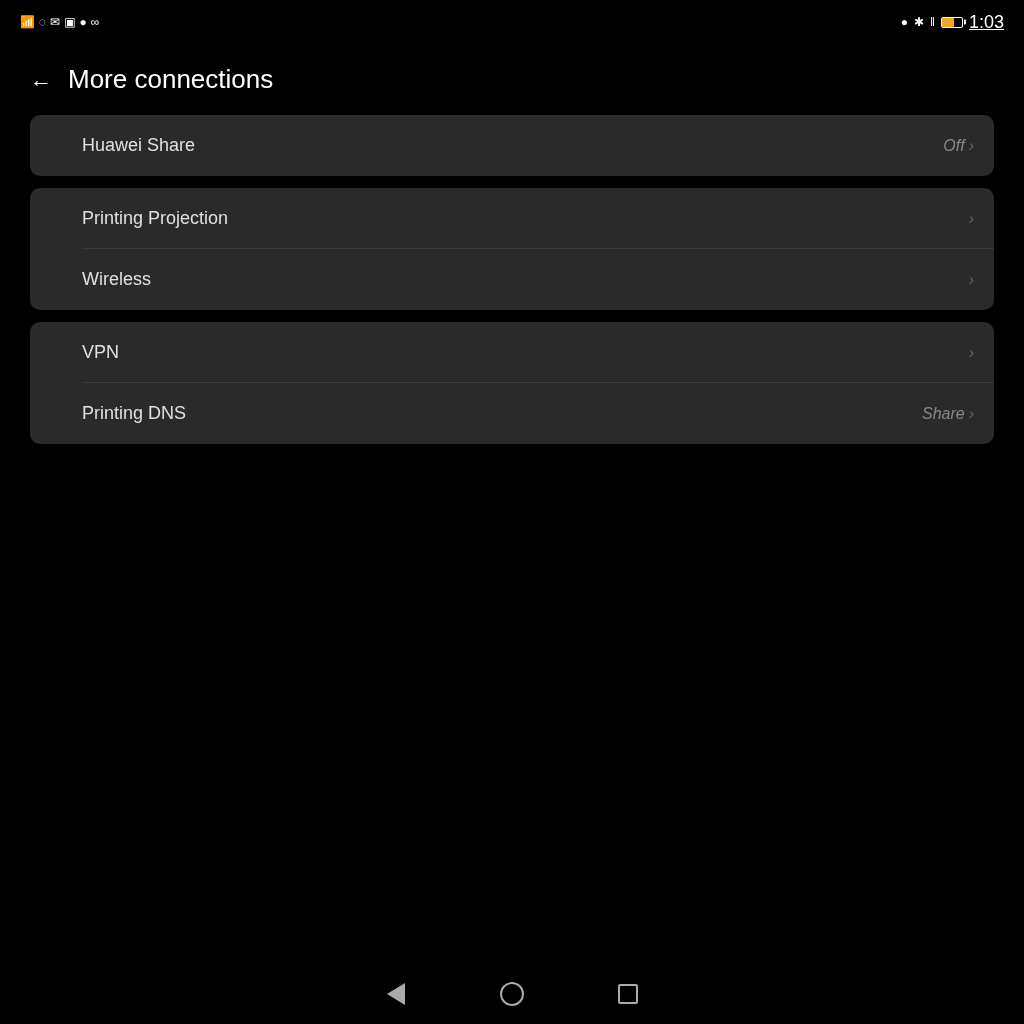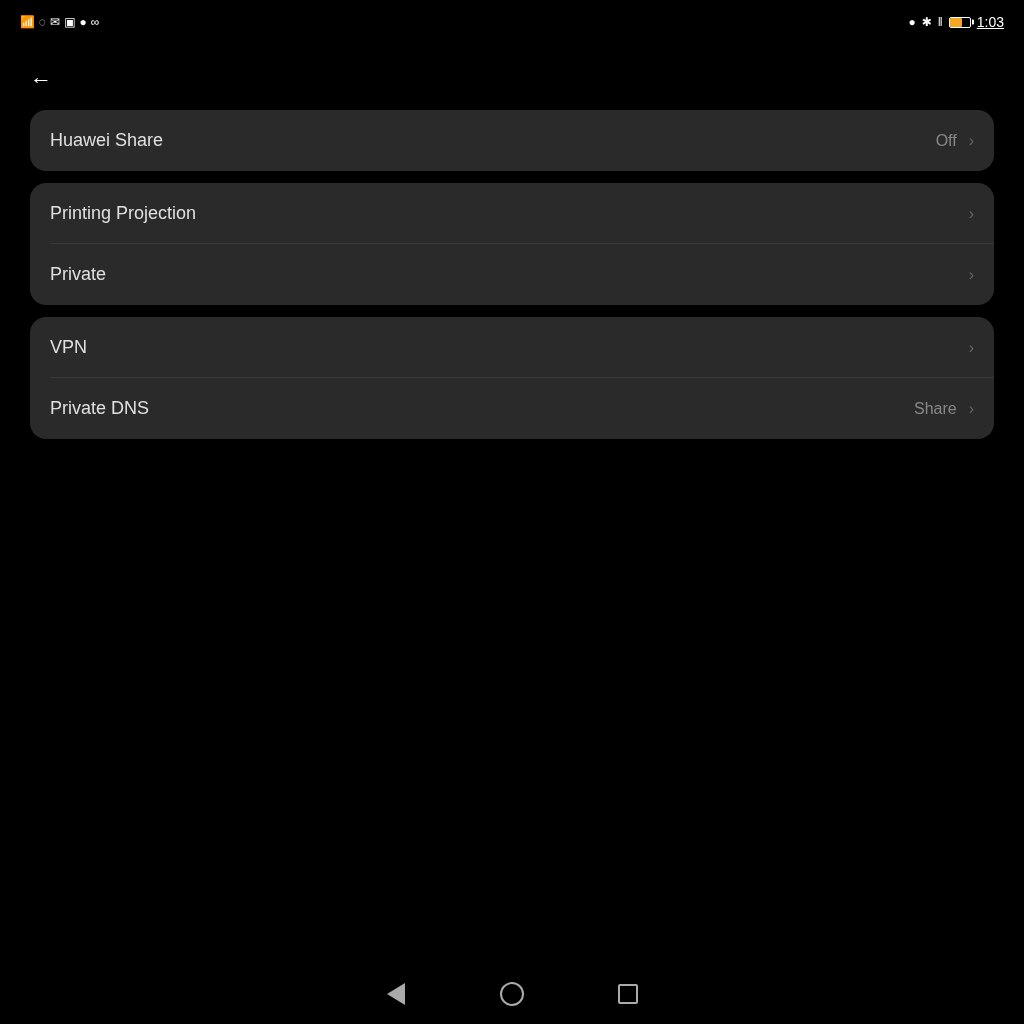--- a/index.html
+++ b/index.html
@@ -75,21 +75,21 @@
     }
 
     .battery-fill {
       width: 60%;
       height: 100%;
       background: #f5a623;
       border-radius: 1px;
     }
 
     .time-text {
-      font-size: 14px;
+      font-size: 18px;
       font-weight: 500;
       text-decoration: underline;
     }
 
     
     .main-content {
       padding: 10px 0 0 0;
     }
 
     
@@ -117,22 +117,23 @@
     
     .settings-container {
       padding: 0 30px;
       display: flex;
       flex-direction: column;
       gap: 12px;
     }
 
     .settings-group {
       background-color: #2a2a2a;
-      border-radius: 16px;
+      border-radius: 10px;
       overflow: hidden;
+      padding-left: 32px;
     }
 
     .settings-item {
       display: flex;
       align-items: center;
       justify-content: space-between;
       padding: 20px 20px;
       cursor: pointer;
       position: relative;
     }
@@ -155,23 +156,24 @@
 
     .settings-item-label {
       font-size: 18px;
       color: #e0e0e0;
       font-weight: 400;
     }
 
     .settings-item-right {
       display: flex;
       align-items: flex-start;
-      gap: 12px;
+      gap: 4px;
       color: #888888;
       font-size: 16px;
+      font-style: italic;
     }
 
     .chevron-icon {
       font-size: 16px;
       color: #666666;
     }
 
     
     .nav-bar {
       position: absolute;
@@ -240,20 +242,21 @@
       </div>
     </span>
     <span class="time-text">1:03</span>
   </div>
 </div>
 
 <div class="main-content">
 
   <div class="header">
     <div class="back-button">←</div>
+    <span class="page-title">More connections</span>
   </div>
 
   <div class="settings-container">
 
     <div class="settings-group">
       <div class="settings-item">
         <div class="settings-item-left">
           <span class="settings-item-label">Huawei Share</span>
         </div>
         <div class="settings-item-right">
@@ -267,40 +270,40 @@
       <div class="settings-item">
         <div class="settings-item-left">
           <span class="settings-item-label">Printing Projection</span>
         </div>
         <div class="settings-item-right">
           <span class="chevron-icon">›</span>
         </div>
       </div>
       <div class="settings-item">
         <div class="settings-item-left">
-          <span class="settings-item-label">Private</span>
+          <span class="settings-item-label">Wireless</span>
         </div>
         <div class="settings-item-right">
           <span class="chevron-icon">›</span>
         </div>
       </div>
     </div>
 
     <div class="settings-group">
       <div class="settings-item">
         <div class="settings-item-left">
           <span class="settings-item-label">VPN</span>
         </div>
         <div class="settings-item-right">
           <span class="chevron-icon">›</span>
         </div>
       </div>
       <div class="settings-item">
         <div class="settings-item-left">
-          <span class="settings-item-label">Private DNS</span>
+          <span class="settings-item-label">Printing DNS</span>
         </div>
         <div class="settings-item-right">
           <span>Share</span>
           <span class="chevron-icon">›</span>
         </div>
       </div>
     </div>
 
   </div>
 </div>

